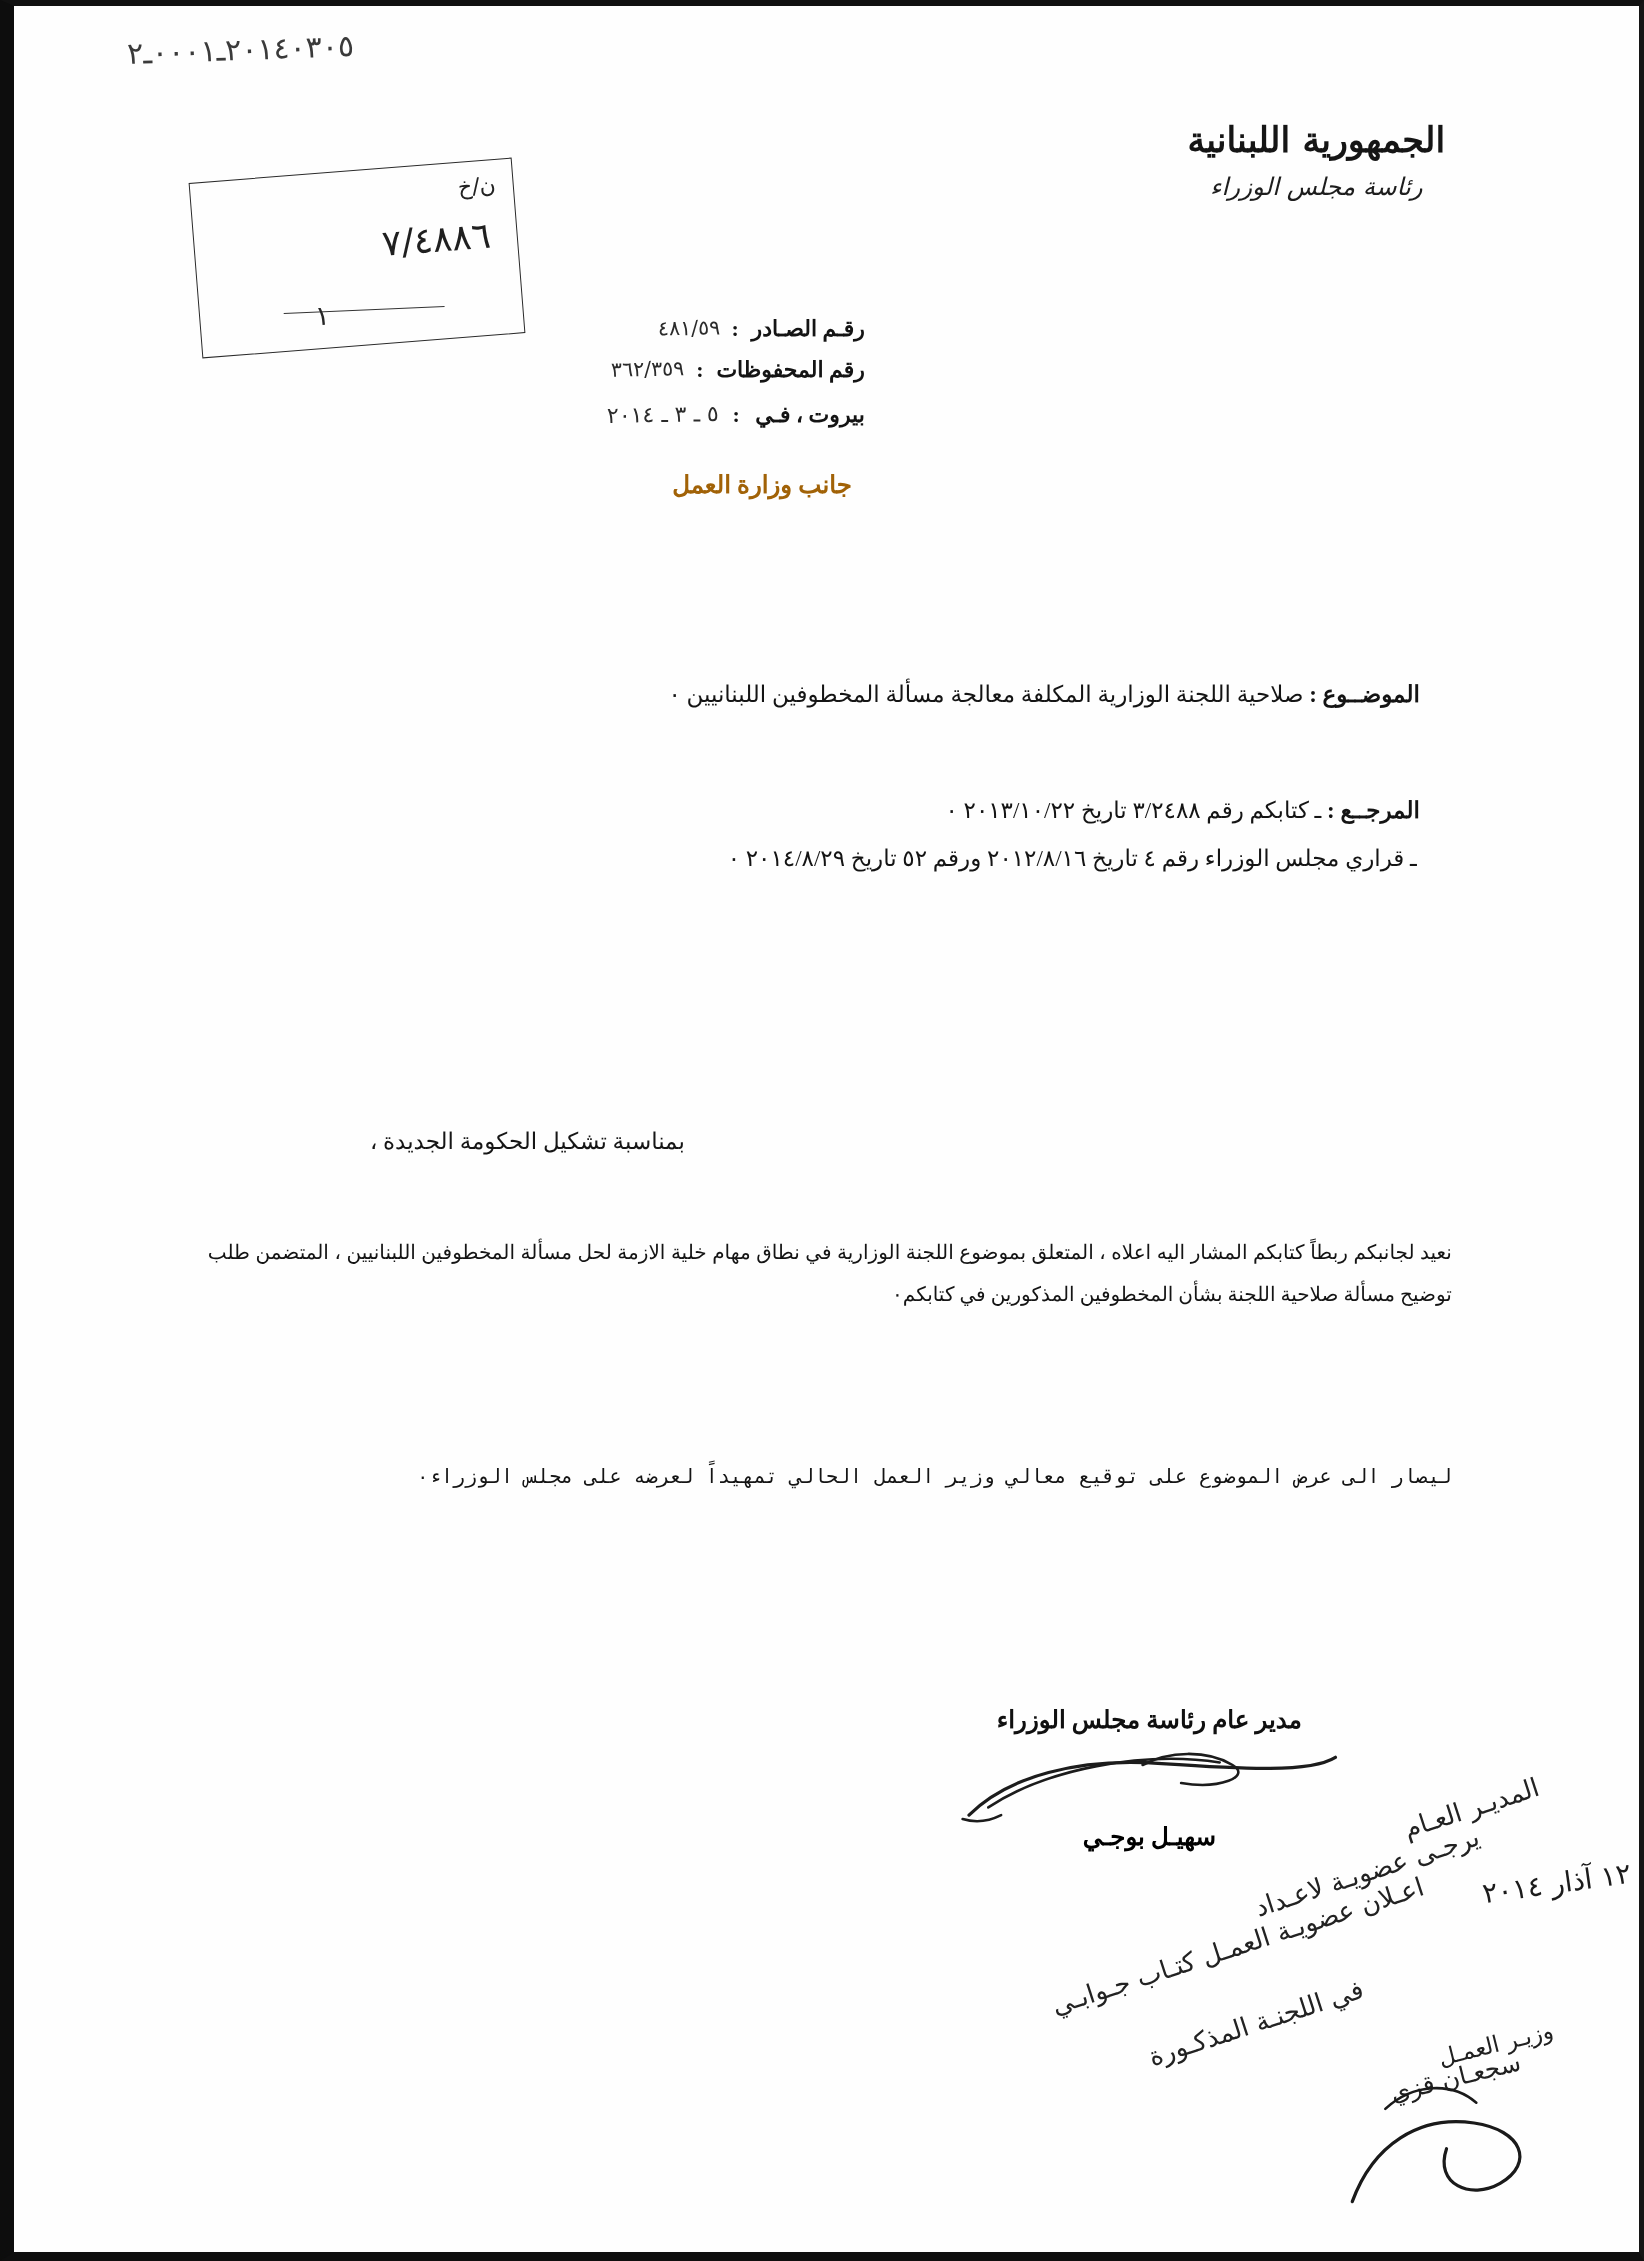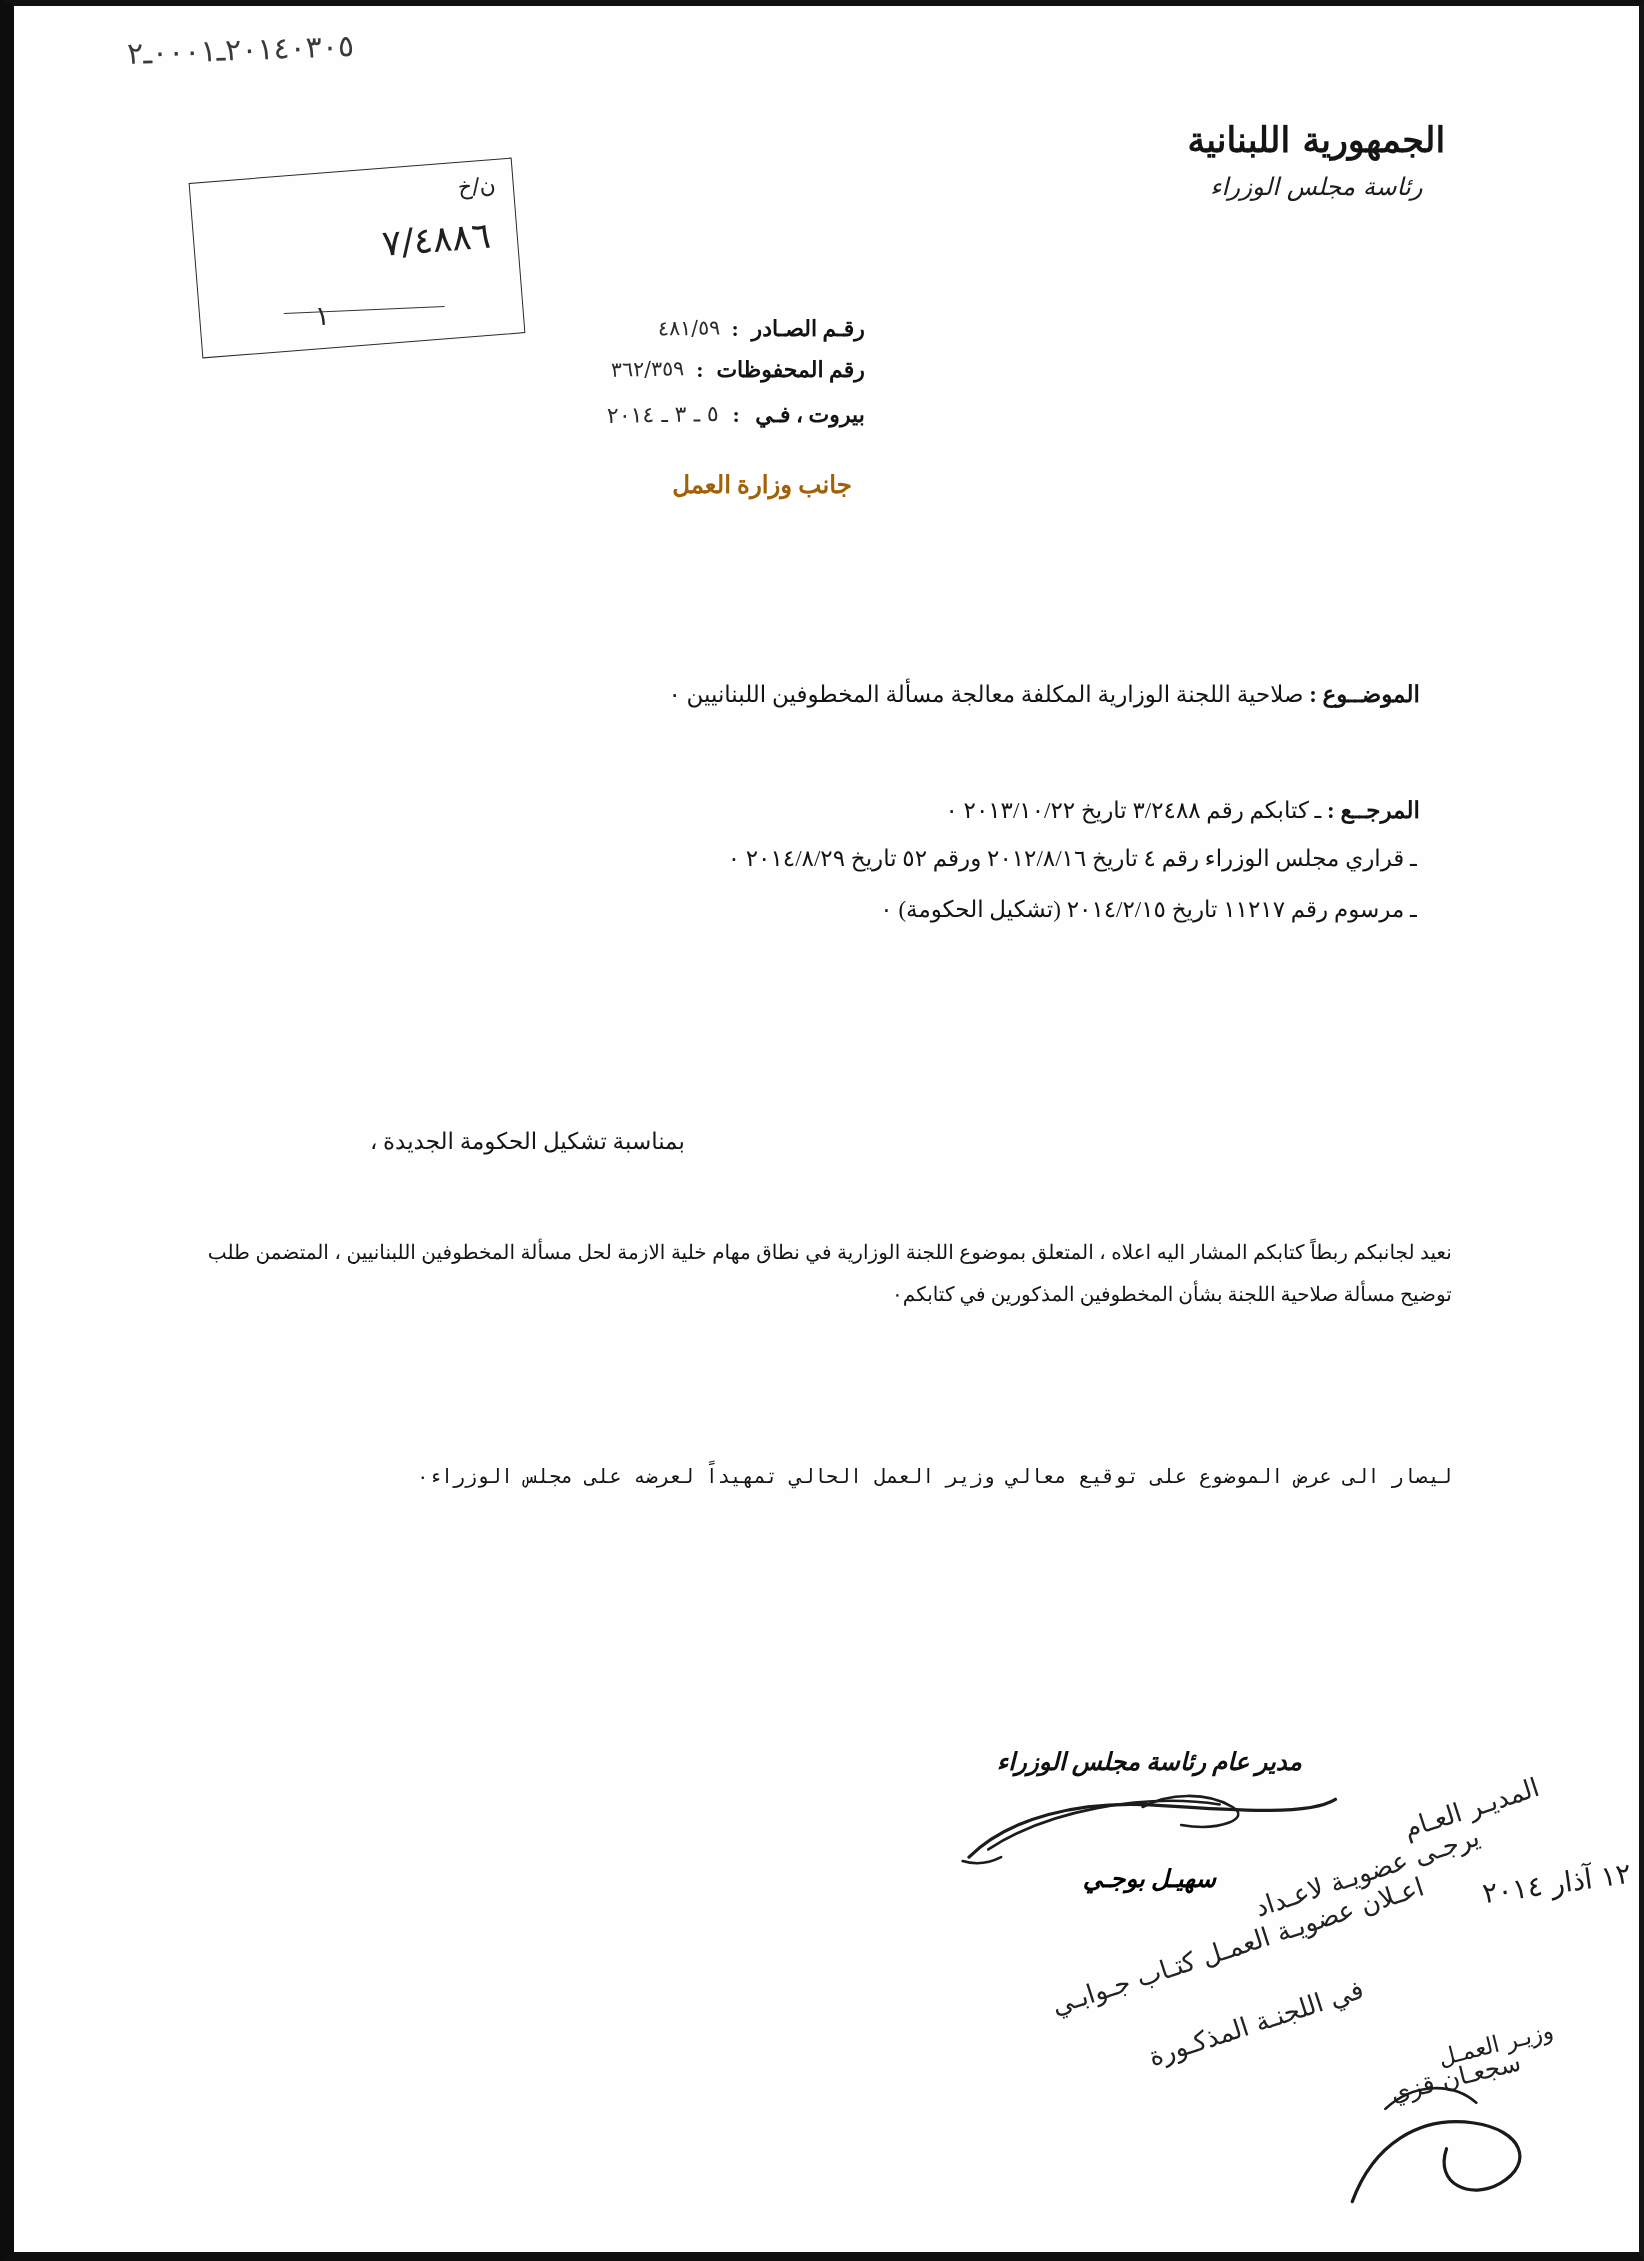--- a/index.html
+++ b/index.html
@@ -219,24 +219,23 @@
     line-height: 2.1;
     color: #141414;
   }
   .para-1 { top: 1225px; }
   .para-2 { top: 1451px; width: 1244px; font-family: Liberation Mono, monospace; }
 
   
   .sign-block {
     position: absolute;
     right: 264px;
-    top: 1741px;
+    top: 1699px;
     width: 451px;
     text-align: center;
-    font-style: italic;
   }
   .sign-title {
     font-size: 24.5px;
     font-weight: bold;
     color: #101010;
   }
   .sign-svg {
     display: block;
     margin: 3.9px auto 0;
   }
@@ -343,21 +342,20 @@
     <div class="field-block subject">
       <span class="f-label">الموضــوع :</span>
       <span>صلاحية اللجنة الوزارية المكلفة معالجة مسألة المخطوفين اللبنانيين ٠</span>
     </div>
 
     <div class="field-block reference">
       <span class="f-label">المرجــع :</span>
       <span class="ref-first">ـ كتابكم رقم ٣/٢٤٨٨ تاريخ ٢٠١٣/١٠/٢٢ ٠</span>
       <ul class="ref-list">
         <li>ـ قراري مجلس الوزراء رقم ٤ تاريخ ٢٠١٢/٨/١٦ ورقم ٥٢ تاريخ ٢٠١٤/٨/٢٩ ٠</li>
-        <li>ـ مرسوم رقم ١١٢١٧ تاريخ ٢٠١٤/٢/١٥ (تشكيل الحكومة) ٠</li>
       </ul>
     </div>
 
     <div class="salutation">بمناسبة تشكيل الحكومة الجديدة ،</div>
 
     <div class="para para-1">نعيد لجانبكم ربطاً كتابكم المشار اليه اعلاه ، المتعلق بموضوع اللجنة الوزارية في نطاق مهام خلية الازمة لحل مسألة المخطوفين اللبنانيين ، المتضمن طلب توضيح مسألة صلاحية اللجنة بشأن المخطوفين المذكورين في كتابكم٠</div>
     <div class="para para-2">ليصار الى عرض الموضوع على توقيع معالي وزير العمل الحالي تمهيداً لعرضه على مجلس الوزراء٠</div>
 
     <div class="sign-block">
       <div class="sign-title">مدير عام رئاسة مجلس الوزراء</div>

